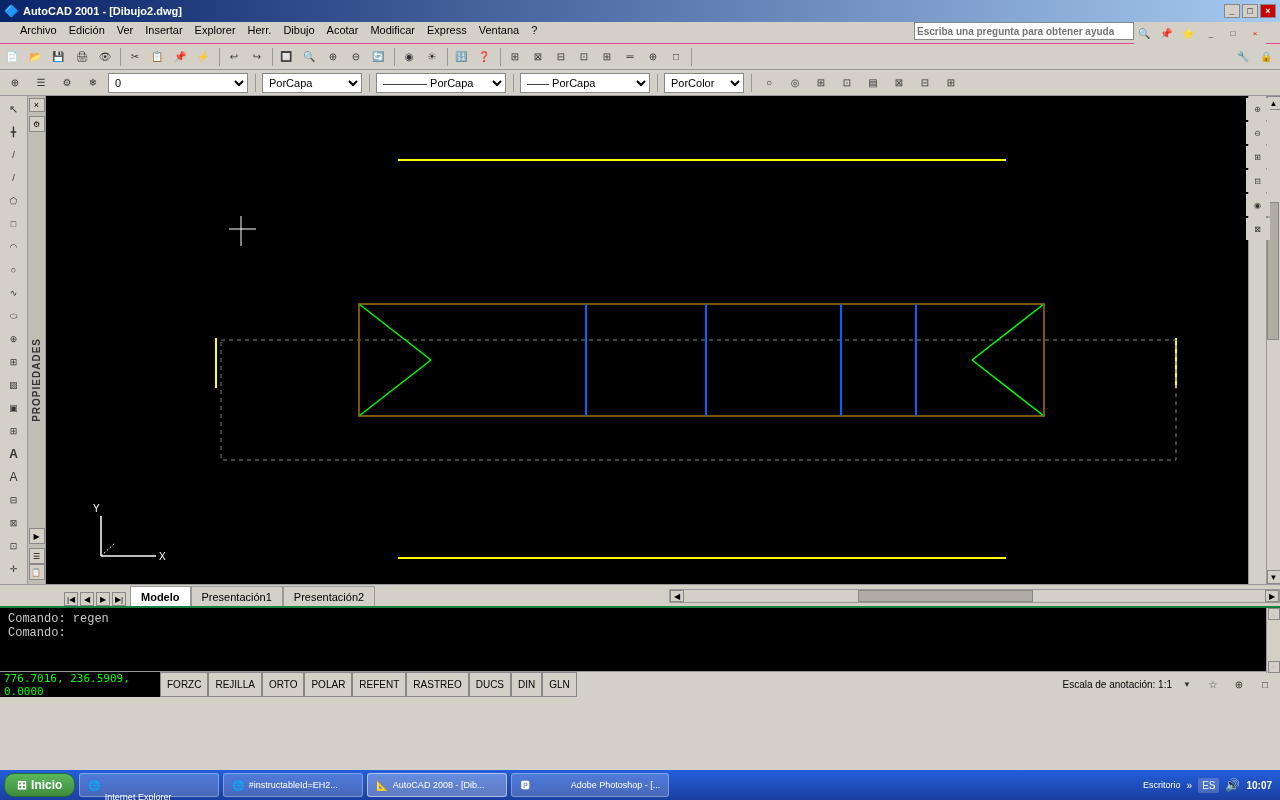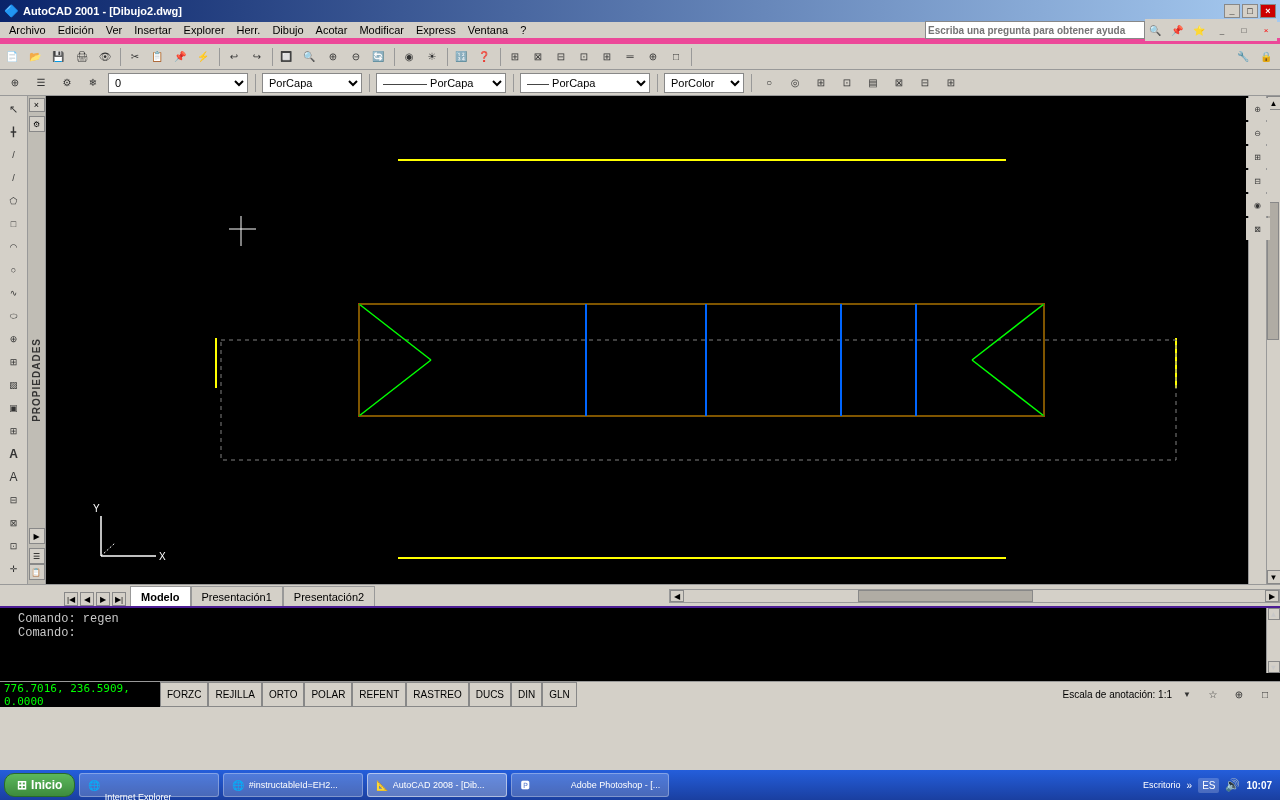--- a/index.html
+++ b/index.html
@@ -27,23 +27,22 @@
       display: flex; align-items: center; justify-content: center;
       cursor: pointer;
       color: black;
     }
 
     
     #menu-bar {
       height: 22px;
       background: #d4d0c8;
       display: flex;
-      align-items: center;
-      border-bottom: 6px solid #ec4899;
-      padding: 0 3px;
+      border-bottom: 1px solid #ec4899;
+      padding: 0 14px;
     }
     .menu-item {
       padding: 2px 6px;
       font-size: 11px;
       cursor: pointer;
       color: black;
     }
 
     
     .toolbar-row {
@@ -154,27 +153,27 @@
       display: flex;
       align-items: center;
     }
     .tab-item.active {
       background: white;
       font-weight: bold;
     }
 
     
     #command-area {
-      height: 75px;
+      height: 65px;
       background: #000;
       color: #c8c8c8;
       font-family: 'Courier New', monospace;
       font-size: 12px;
-      padding: 4px 18px;
-      border-top: 2px solid #4c1d95;
+      padding: 4px 8px;
+      border-top: 2px solid #15803d;
       position: relative;
     }
     #command-scroll {
       position: absolute;
       right: 0;
       top: 0;
       width: 14px;
       height: 65px;
       background: #d4d0c8;
       border-left: 1px solid #999;

